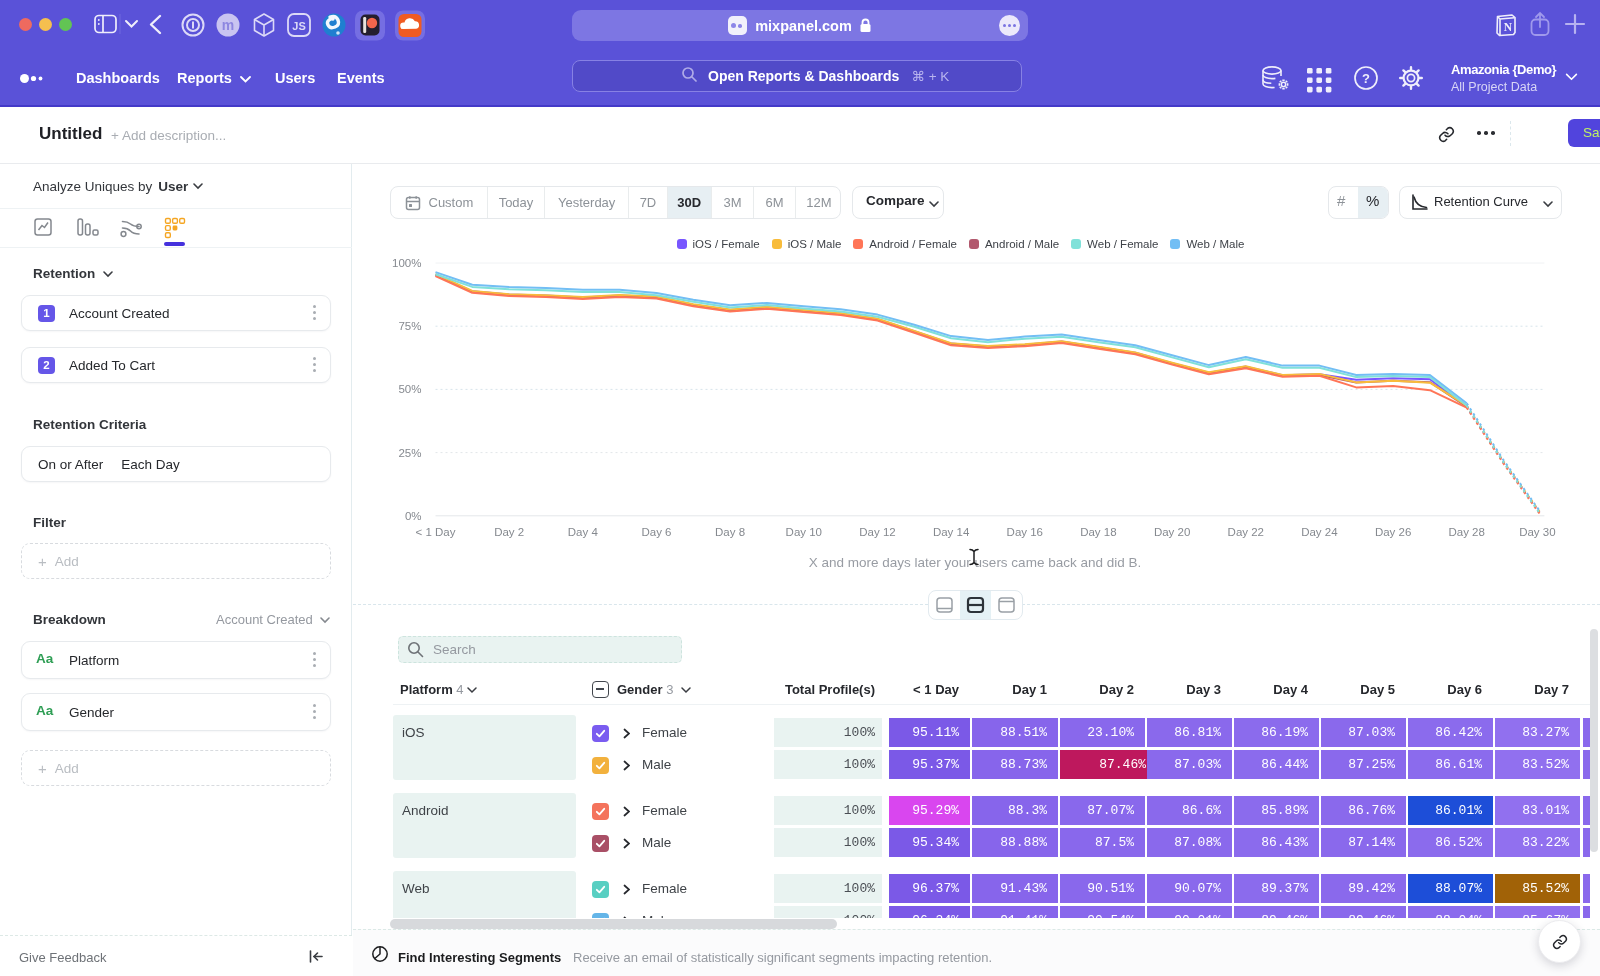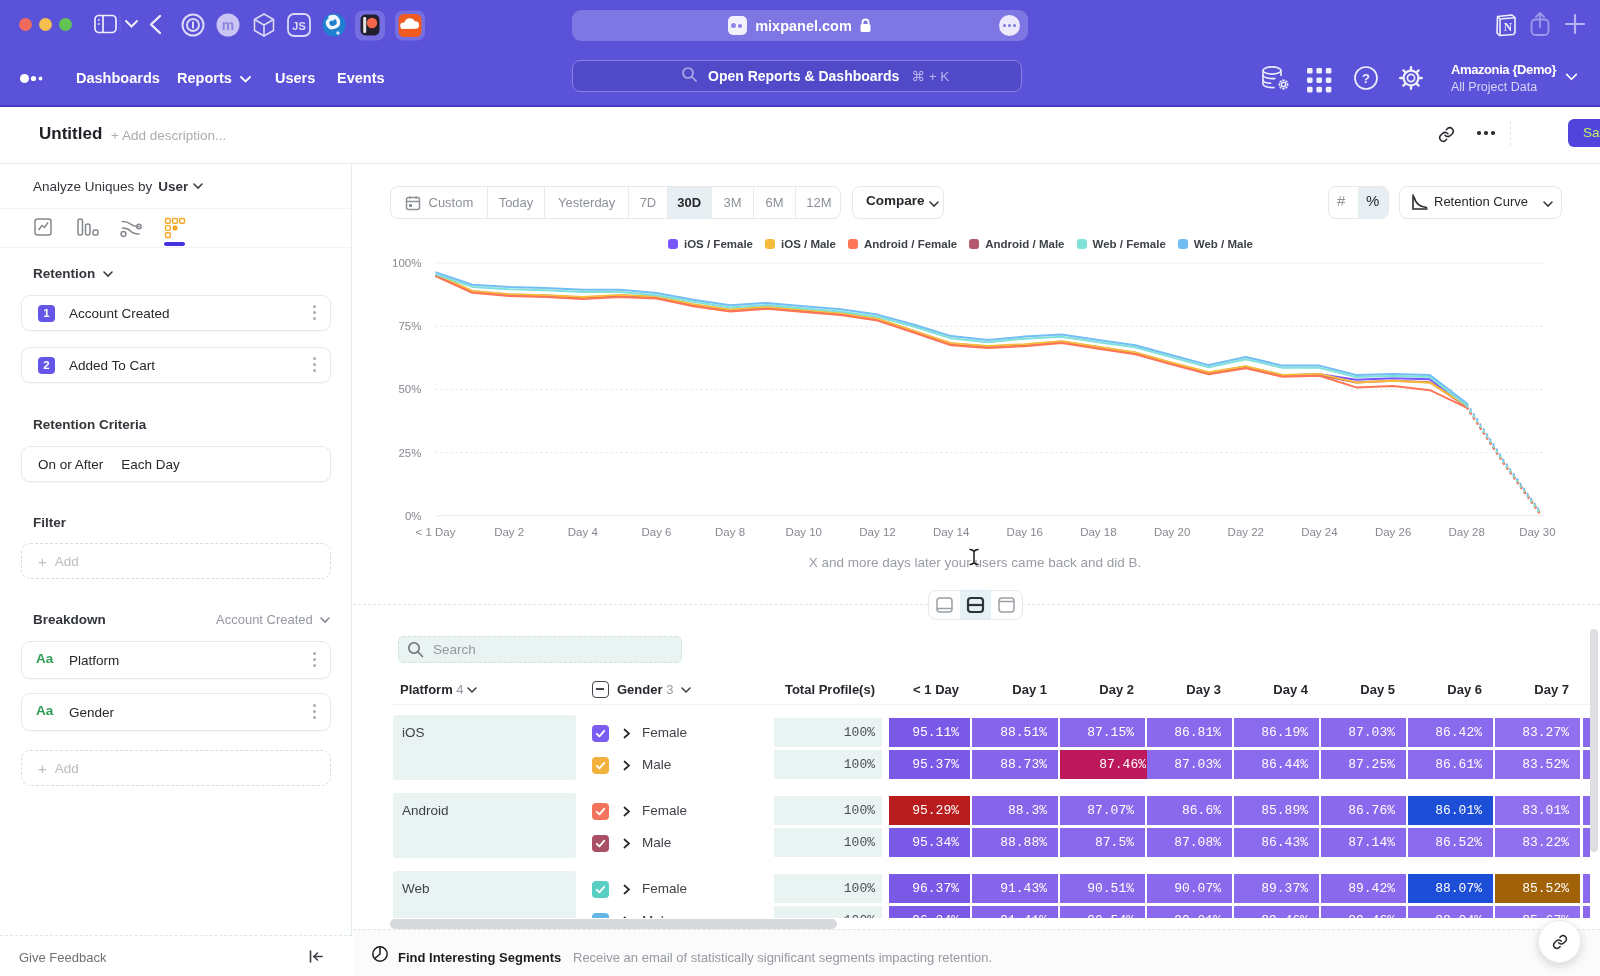--- a/index.html
+++ b/index.html
@@ -31,21 +31,21 @@
 .dots3 i { position:absolute; left:0; width:3px; height:3px; border-radius:50%; background:#a9adb3; }
 .dots3 i:nth-child(1){top:0} .dots3 i:nth-child(2){top:6px} .dots3 i:nth-child(3){top:12px}
 .cardlabel { position:absolute; left:47px; top:0; height:100%; display:flex; align-items:center; font-size:13.5px; color:#26282c; }
 .sb-h { position:absolute; left:33px; font-size:13.5px; font-weight:bold; color:#33363b; }
 .addbox { position:absolute; left:21px; width:310px; height:36px; border:1px dashed #d8dbdf; border-radius:9px; color:#b9bdc2; font-size:13.5px; display:flex; align-items:center; padding-left:16px; }
 .aa { position:absolute; left:14px; top:50%; margin-top:-9px; width:22px; font-size:13.5px; font-weight:bold; color:#2f9e55; }
 
 .seg { position:absolute; top:186px; height:33px; border:1px solid #e5e8eb; border-radius:8px; background:#fff; }
 .segcell { position:absolute; top:0; height:31px; border-right:1px solid #e9eced; color:#8d9298; font-size:13px; display:flex; align-items:center; justify-content:center; }
 .mono { font-family:"Liberation Mono", monospace; }
-.legenditem { display:flex; align-items:center; font-size:11.5px; color:#3e4248;font-weight:bold; }
+.legenditem { display:flex; align-items:center; font-size:11.5px; color:#3e4248; }
 .legsq { width:10px; height:10px; border-radius:3px; margin-right:6px; }
 
 .tint { position:absolute; background:#e9f3f1; }
 .pcell { position:absolute; height:29px; color:#fff; font-family:"Liberation Mono", monospace; font-size:13px; text-align:right; line-height:29px; padding-right:11px; }
 .chk { position:absolute; width:17px; height:17px; border-radius:4px; }
 .chk svg { position:absolute; left:2px; top:2px; }
 .rowlabel { position:absolute; font-size:13.5px; color:#3f4348; }
 .hdr { position:absolute; top:676px; height:28px; font-size:13px; color:#26282d; font-weight:bold; }
 .colhdr { position:absolute; top:682px; font-size:13px; font-weight:bold; color:#26282d; text-align:right; }
 
@@ -420,21 +420,21 @@
       </svg>
     </div>
 <svg class="abs" style="left:270px;top:98px" width="7" height="11" viewBox="0 0 7 11">
       <path d="M1.5 1.5 L6 5.5 L1.5 9.5" stroke="#26282d" stroke-width="1.7" fill="none" stroke-linecap="round"></path>
     </svg>
 <div class="rowlabel" style="left:289px;top:95px">Female</div>
 <div class="abs tint" style="left:421px;top:88px;width:108px;height:29px"></div>
 <div class="abs mono" style="left:421px;top:88px;width:101px;height:29px;line-height:29px;text-align:right;font-size:13px;color:#4a4e54">100%</div>
 <div class="pcell" style="left:536px;top:88px;width:81px;background:#7b59e7">95.11%</div>
 <div class="pcell" style="left:619px;top:88px;width:86px;background:#8765eb">88.51%</div>
-<div class="pcell" style="left:707px;top:88px;width:85px;background:#8968ec">87.15%</div>
+<div class="pcell" style="left:707px;top:88px;width:85px;background:#8968ec">23.10%</div>
 <div class="pcell" style="left:794px;top:88px;width:85px;background:#8a69ec">86.81%</div>
 <div class="pcell" style="left:881px;top:88px;width:85px;background:#8b6bed">86.19%</div>
 <div class="pcell" style="left:968px;top:88px;width:85px;background:#8a69ec">87.03%</div>
 <div class="pcell" style="left:1055px;top:88px;width:85px;background:#8b6bed">86.42%</div>
 <div class="pcell" style="left:1142px;top:88px;width:85px;background:#9170ef">83.27%</div>
 <div class="pcell" style="left:1230px;top:88px;width:7px;background:#8a69ec"></div>
 <div class="chk" style="left:239px;top:127px;background:#f2b13d">
       <svg width="13" height="13" viewBox="0 0 13 13">
         <path d="M2.8 6.8 L5.4 9.3 L10.2 3.8" stroke="#fff" stroke-width="1.8" fill="none" stroke-linecap="round" stroke-linejoin="round"></path>
       </svg>
@@ -458,21 +458,21 @@
       <svg width="13" height="13" viewBox="0 0 13 13">
         <path d="M2.8 6.8 L5.4 9.3 L10.2 3.8" stroke="#fff" stroke-width="1.8" fill="none" stroke-linecap="round" stroke-linejoin="round"></path>
       </svg>
     </div>
 <svg class="abs" style="left:270px;top:176px" width="7" height="11" viewBox="0 0 7 11">
       <path d="M1.5 1.5 L6 5.5 L1.5 9.5" stroke="#26282d" stroke-width="1.7" fill="none" stroke-linecap="round"></path>
     </svg>
 <div class="rowlabel" style="left:289px;top:173px">Female</div>
 <div class="abs tint" style="left:421px;top:166px;width:108px;height:29px"></div>
 <div class="abs mono" style="left:421px;top:166px;width:101px;height:29px;line-height:29px;text-align:right;font-size:13px;color:#4a4e54">100%</div>
-<div class="pcell" style="left:536px;top:166px;width:81px;background:#b91c1c">95.29%</div>
+<div class="pcell" style="left:536px;top:166px;width:81px;background:#d946ef">95.29%</div>
 <div class="pcell" style="left:619px;top:166px;width:86px;background:#8765eb">88.3%</div>
 <div class="pcell" style="left:707px;top:166px;width:85px;background:#8968ec">87.07%</div>
 <div class="pcell" style="left:794px;top:166px;width:85px;background:#8a69ec">86.6%</div>
 <div class="pcell" style="left:881px;top:166px;width:85px;background:#8b6bed">85.89%</div>
 <div class="pcell" style="left:968px;top:166px;width:85px;background:#8a69ec">86.76%</div>
 <div class="pcell" style="left:1055px;top:166px;width:85px;background:#1d4ed8">86.01%</div>
 <div class="pcell" style="left:1142px;top:166px;width:85px;background:#9170ef">83.01%</div>
 <div class="pcell" style="left:1230px;top:166px;width:7px;background:#8a69ec"></div>
 <div class="chk" style="left:239px;top:205px;background:#a94f66">
       <svg width="13" height="13" viewBox="0 0 13 13">

